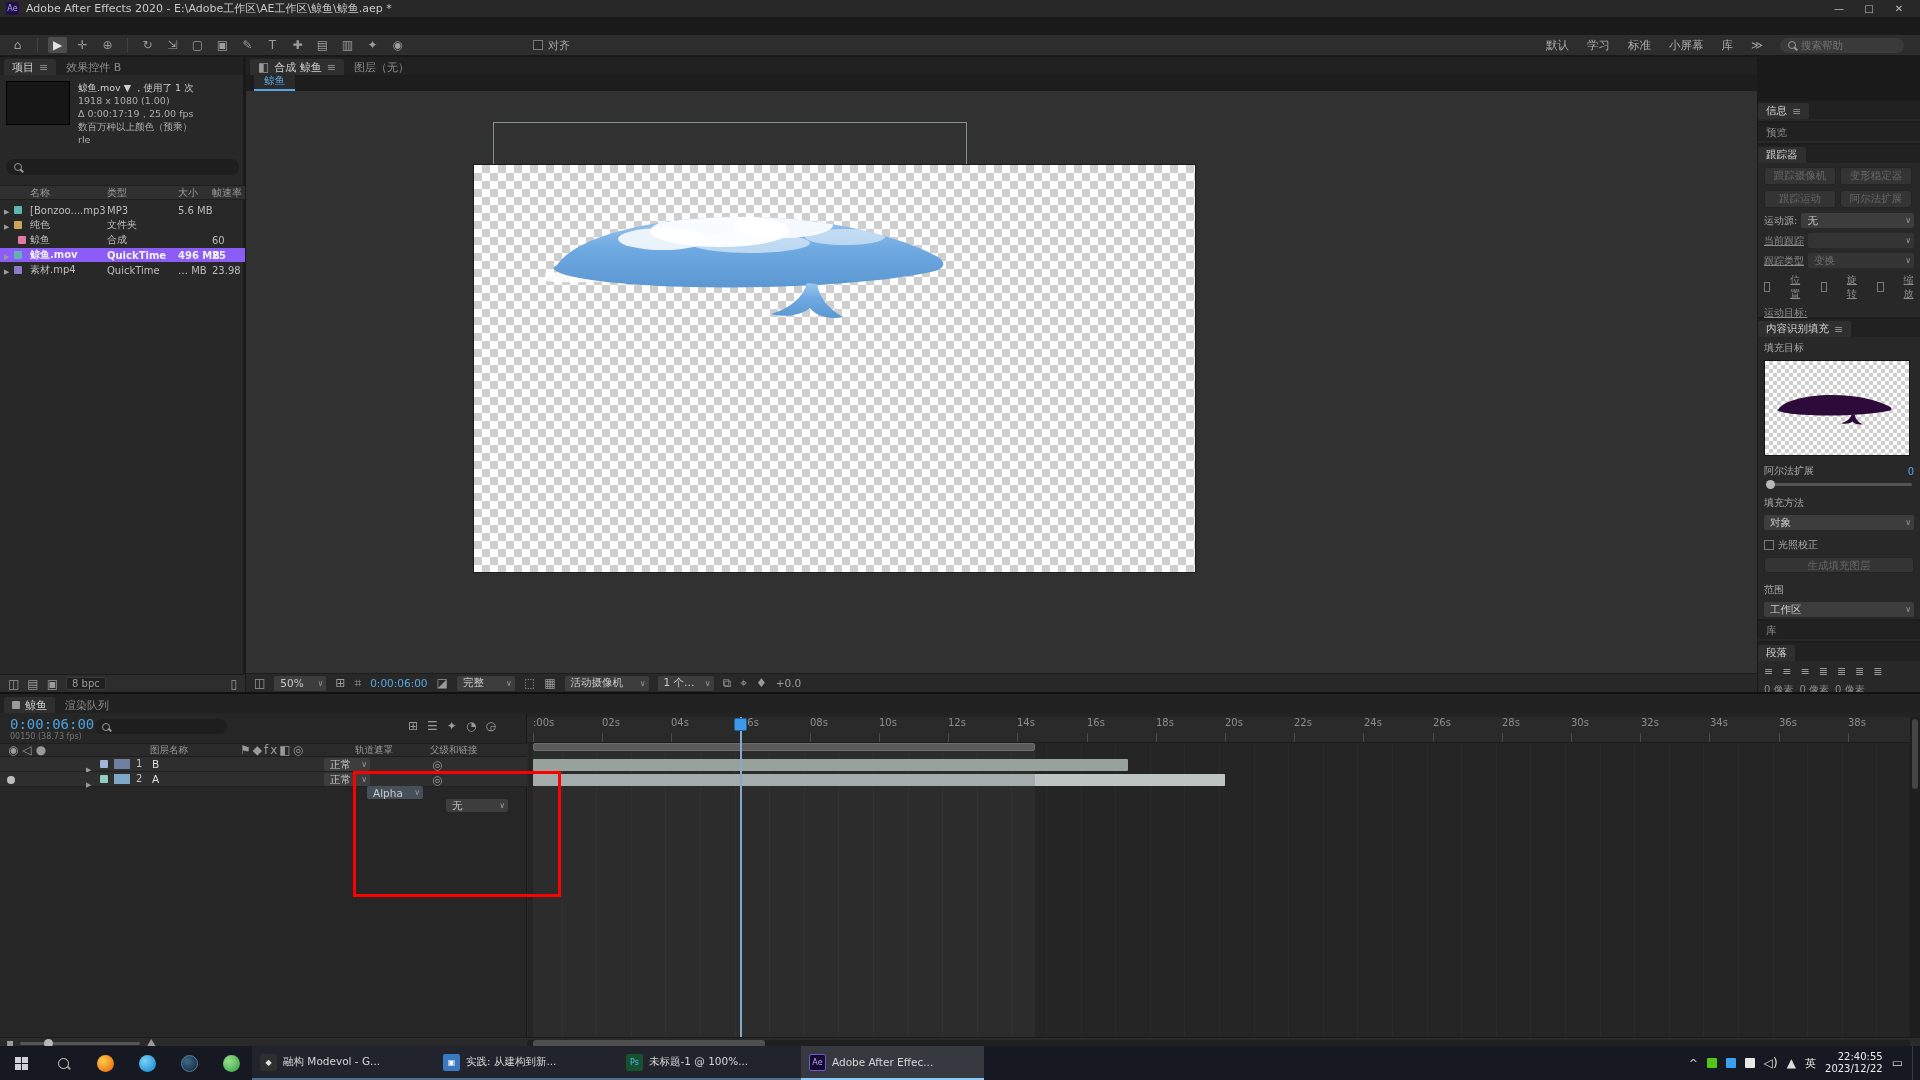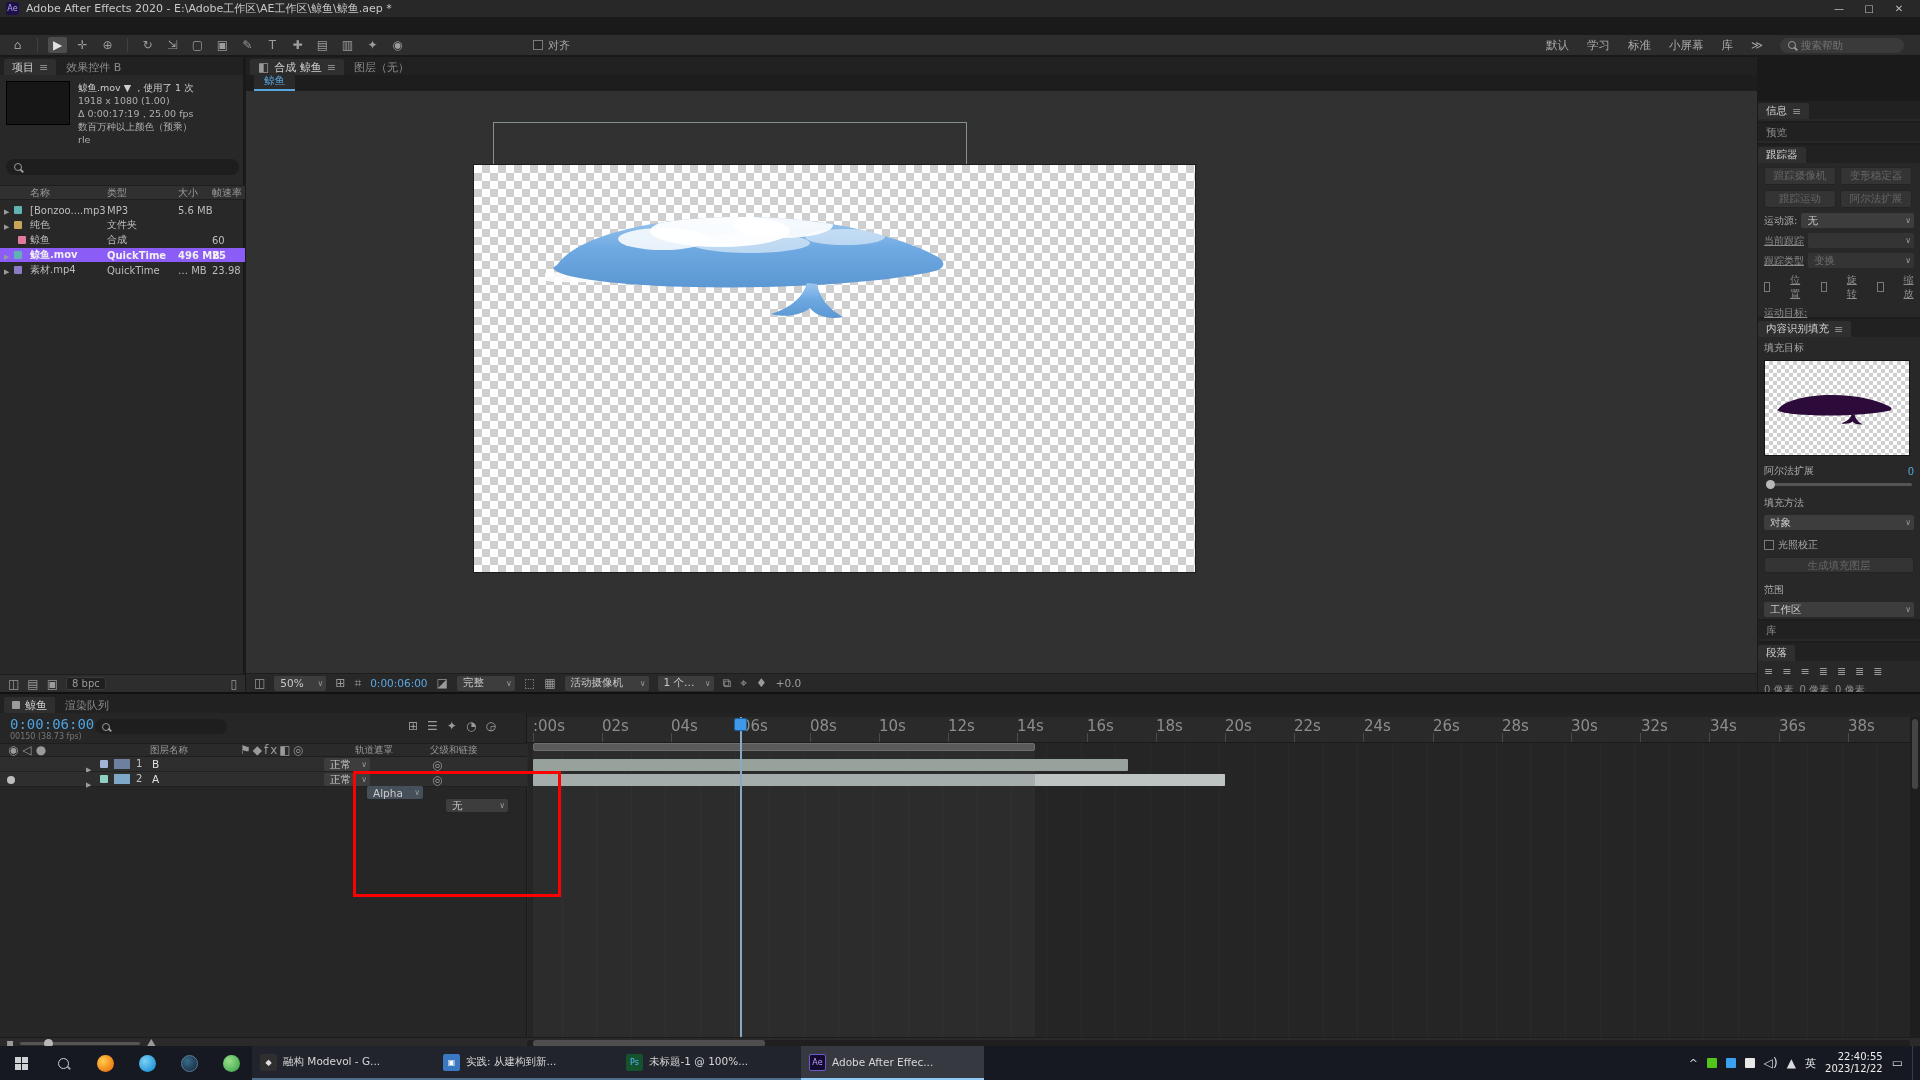--- a/index.html
+++ b/index.html
@@ -60,21 +60,21 @@
   .rphead .tabchip{font-size:10.5px;height:16px;}
   .rbody{padding:4px 6px;font-size:10px;color:#a9a9a9;}
   .trrow{display:flex;align-items:center;gap:4px;margin-bottom:5px;}
   
   #timeline{position:absolute;left:0;top:692px;width:1920px;height:354px;background:#232323;border-top:2px solid #111;}
   .tl-left{position:absolute;left:0;top:19px;width:527px;height:324px;background:#262626;border-right:1px solid #191919;}
   .lrow{position:absolute;left:0;width:527px;height:15px;background:#2e2e2e;border-bottom:1px solid #212121;}
   .lhead{position:absolute;left:0;top:30px;width:527px;height:14px;background:#2a2a2a;border-top:1px solid #1e1e1e;border-bottom:1px solid #1e1e1e;font-size:9.5px;color:#9a9a9a;}
   .ruler{position:absolute;left:527px;top:23px;width:1383px;height:26px;background:#2a2a2a;border-bottom:1px solid #1b1b1b;overflow:hidden;}
   .ruler .ticks{position:absolute;left:6px;bottom:0;width:1380px;height:9px;background-image:repeating-linear-gradient(90deg,#4a4a4a 0 1px,transparent 1px 69.2px);}
-  .rt{position:absolute;top:0;font-size:15px;color:#8d8d8d;}
+  .rt{position:absolute;top:0;font-size:10px;color:#8d8d8d;}
   .graph{position:absolute;left:527px;top:49px;width:1383px;height:294px;background:#252525;background-image:repeating-linear-gradient(90deg,rgba(255,255,255,.025) 0 1px,transparent 1px 34.6px);}
   .gbar{position:absolute;height:12px;border-radius:1px;}
   .cti-line{position:absolute;left:740px;top:23px;width:2px;height:320px;background:#88a9c4;}
   .cti-handle{position:absolute;left:734px;top:24px;width:13px;height:13px;background:#3f99e8;border-radius:2px;border:1px solid #1c62a0;}
   .tlfoot{position:absolute;left:0;top:343px;width:1920px;height:11px;background:#2a2a2a;border-top:1px solid #1c1c1c;display:flex;align-items:center;gap:6px;padding:0 6px;font-size:9px;color:#8a8a8a;}
   
   .popup{position:absolute;left:373px;top:89px;width:166px;background:#f2f2f2;border:1px solid #8f8f8f;box-shadow:3px 4px 8px rgba(0,0,0,.55);padding:3px 0;z-index:30;}
   .mi{height:17px;display:flex;align-items:center;padding-left:20px;font-size:11px;color:#1e1e1e;position:relative;}
   .mi.sel{background:#3f99e8;color:#fff;}
   .mi.sel::before{content:"•";position:absolute;left:7px;font-size:11px;}

